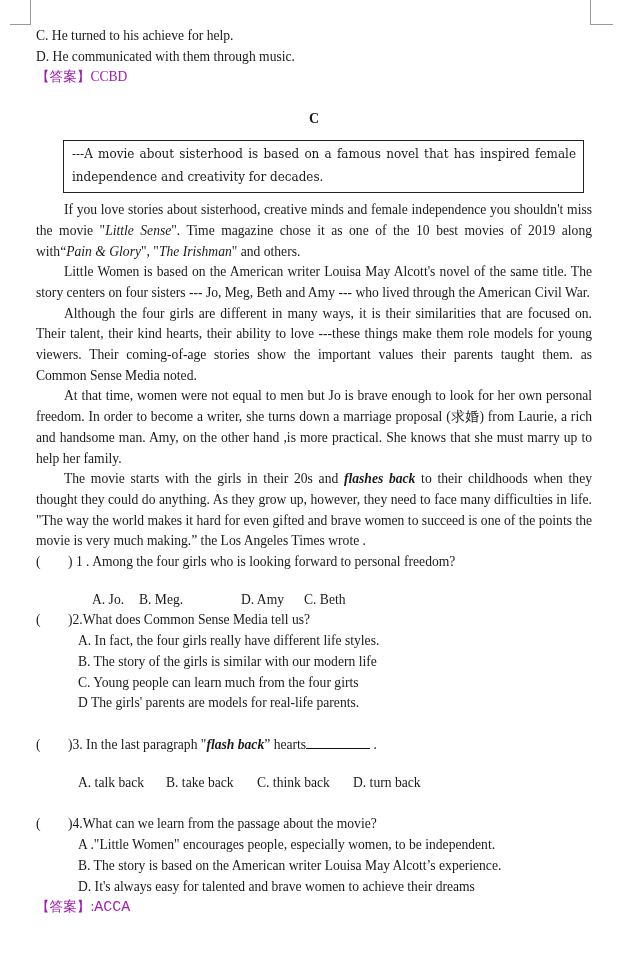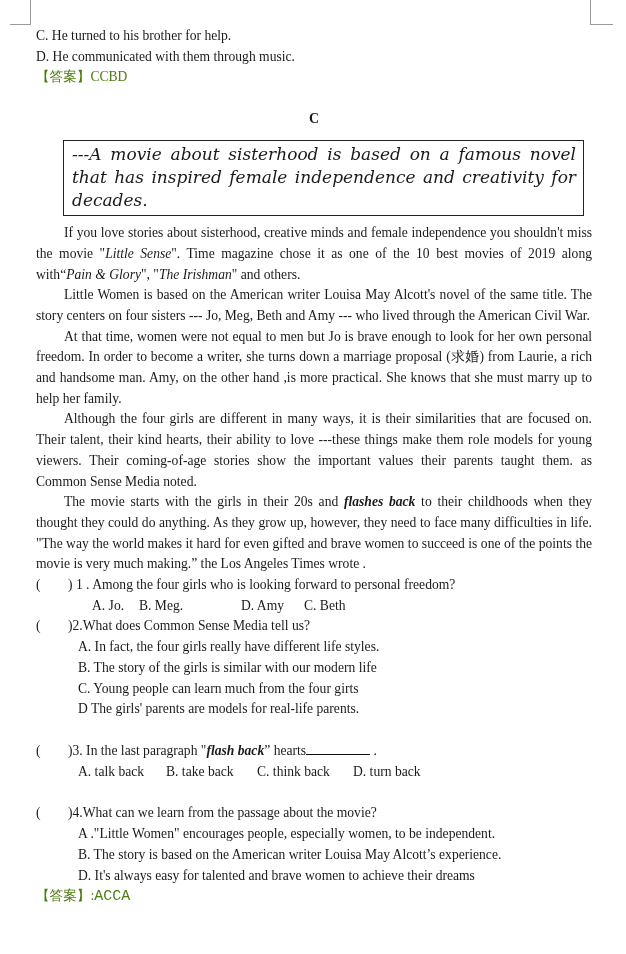--- a/index.html
+++ b/index.html
@@ -3,62 +3,62 @@
 <meta charset="utf-8">
 <style>
   html, body { margin: 0; padding: 0; background: #ffffff; }
   body { width: 626px; height: 954px; position: relative; overflow: hidden;
          font-family: "Liberation Serif", "DejaVu Serif", serif; color: #1a1a1a; font-size: 13.6px; }
   .corner { position: absolute; border-color: #9a9a9a; border-style: solid; width: 0; height: 0; }
   .corner-tl { left: 10px; top: 0; width: 20px; height: 24px; border-width: 0 1px 1px 0; }
   .corner-tr { left: 590px; top: 0; width: 22px; height: 24px; border-width: 0 0 1px 1px; }
   .page { position: absolute; left: 36px; top: 26px; width: 556px; }
   .line { line-height: 20.7px; white-space: nowrap; }
-  .answer { color: #4d7c0f; line-height: 20.7px; }
+  .answer { color: #a21caf; line-height: 20.7px; }
   .answer .code { font-family: "Liberation Serif", serif; }
   .answer .mono { font-family: "Liberation Mono", "DejaVu Sans Mono", monospace; font-size: 15px; }
   .section-title { text-align: center; font-weight: bold; font-size: 14px; margin-top: 21px; line-height: 20px; }
   .summary-box { margin: 11px 8px 0 27px; border: 1px solid #222; padding: 2px 7px 3px 8px;
-                 font-style: italic; font-family: "DejaVu Serif", serif; font-size: 17px; line-height: 23px; text-align: justify; text-align-last: left; }
+                 font-family: "DejaVu Serif", serif; font-size: 12px; line-height: 23px; text-align: justify; text-align-last: left; }
   .para { text-align: justify; line-height: 20.7px; text-indent: 28px; margin: 0; }
   .first-para { margin-top: 7px; }
   .q-line { line-height: 20.7px; white-space: nowrap; }
   .paren { display: inline-block; width: 32px; }
-  .opt-row { padding-left: 56px; line-height: 20.7px; white-space: nowrap; }
+  .opt-row { padding-left: 56px; line-height: 20.7px; white-space: nowrap; margin-top: 17px; }
   .opt-row span { display: inline-block; }
   .opt-row .o1 { width: 47px; } .opt-row .o2 { width: 102px; } .opt-row .o3 { width: 63px; }
   .opt3 .o1 { width: 88px; } .opt3 .o2 { width: 91px; } .opt3 .o3 { width: 96px; }
   .gap { height: 21px; }
   .blank { display: inline-block; width: 64px; border-bottom: 1px solid #111; height: 12px; vertical-align: baseline; }
   .opt4 { padding-left: 42px; line-height: 20.7px; white-space: nowrap; }
   b { font-weight: bold; font-style: italic; }
 </style>
 </head>
 <body>
 
 <div class="corner corner-tl"></div>
 <div class="corner corner-tr"></div>
 
 <div class="page">
 
-  <div class="line">C. He turned to his brother for help.</div>
+  <div class="line">C. He turned to his achieve for help.</div>
   <div class="line">D. He communicated with them through music.</div>
   <div class="answer">
     <span>【答案】</span><span class="code">CCBD</span>
   </div>
 
   <div class="section-title">C</div>
 
   <div class="summary-box">---A movie about sisterhood is based on a famous novel that has inspired female independence and creativity for decades.</div>
 
   <p class="para first-para"><span>If you love stories about sisterhood, creative minds and female independence you shouldn't miss the movie "</span><i>Little Sense</i><span>". Time magazine chose it as one of the 10 best movies of 2019 along with“</span><i>Pain &amp; Glory</i><span>", "</span><i>The Irishman</i><span>" and others.</span></p>
 
   <p class="para">Little Women is based on the American writer Louisa May Alcott's novel of the same title. The story centers on four sisters --- Jo, Meg, Beth and Amy --- who lived through the American Civil War.</p>
+  <p class="para">Although the four girls are different in many ways, it is their similarities that are focused on. Their talent, their kind hearts, their ability to love ---these things make them role models for young viewers. Their coming-of-age stories show the important values their parents taught them. as Common Sense Media noted.</p>
   <p class="para">At that time, women were not equal to men but Jo is brave enough to look for her own personal freedom. In order to become a writer, she turns down a marriage proposal (求婚) from Laurie, a rich and handsome man. Amy, on the other hand ,is more practical. She knows that she must marry up to help her family.</p>
-  <p class="para">Although the four girls are different in many ways, it is their similarities that are focused on. Their talent, their kind hearts, their ability to love ---these things make them role models for young viewers. Their coming-of-age stories show the important values their parents taught them. as Common Sense Media noted.</p>
   <p class="para"><span>The movie starts with the girls in their 20s and </span><b>flashes back</b><span> to their childhoods when they thought they could do anything. As they grow up, however, they need to face many difficulties in life. "The way the world makes it hard for even gifted and brave women to succeed is one of the points the movie is very much making.” the Los Angeles Times wrote .</span></p>
 
   <div class="q-line">
     <span class="paren">(</span><span>) 1 . Among the four girls who is looking forward to personal freedom?</span>
   </div>
   <div class="opt-row">
     <span class="o1">A.  Jo.</span><span class="o2">B. Meg.</span><span class="o3">D. Amy</span><span>C. Beth</span>
   </div>
 
   <div class="q-line">

